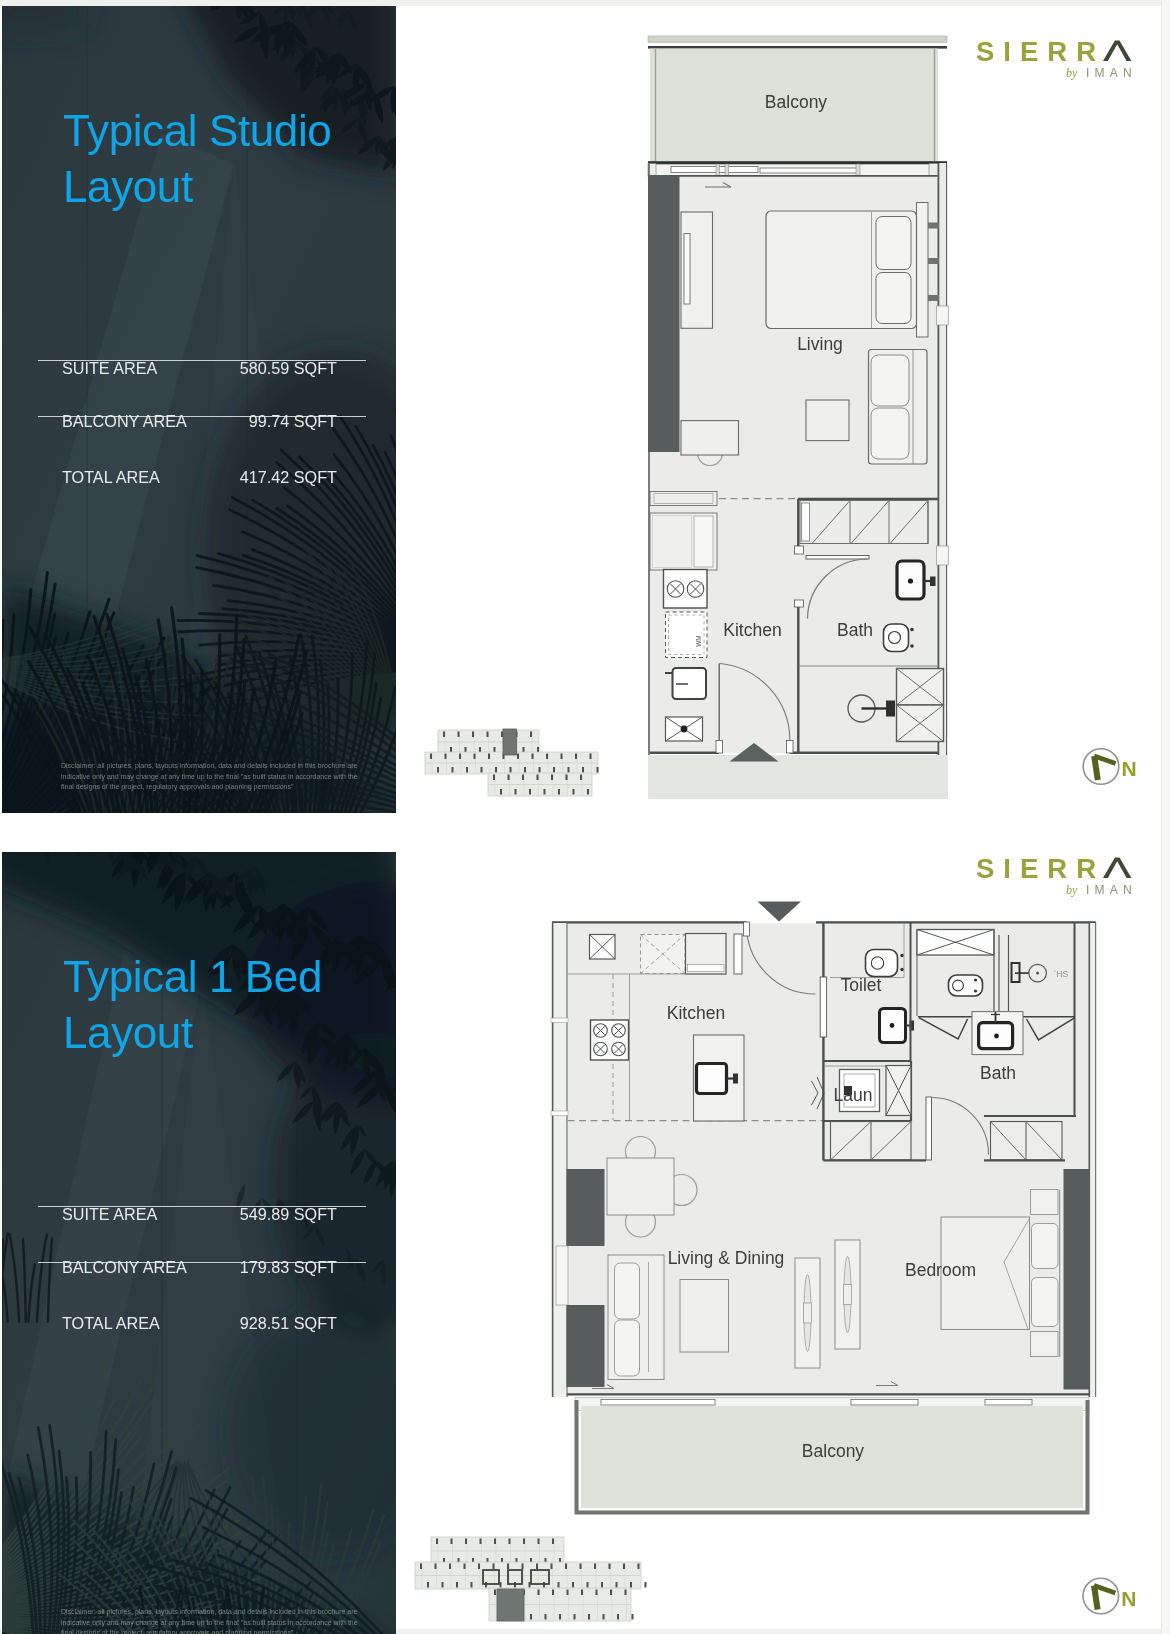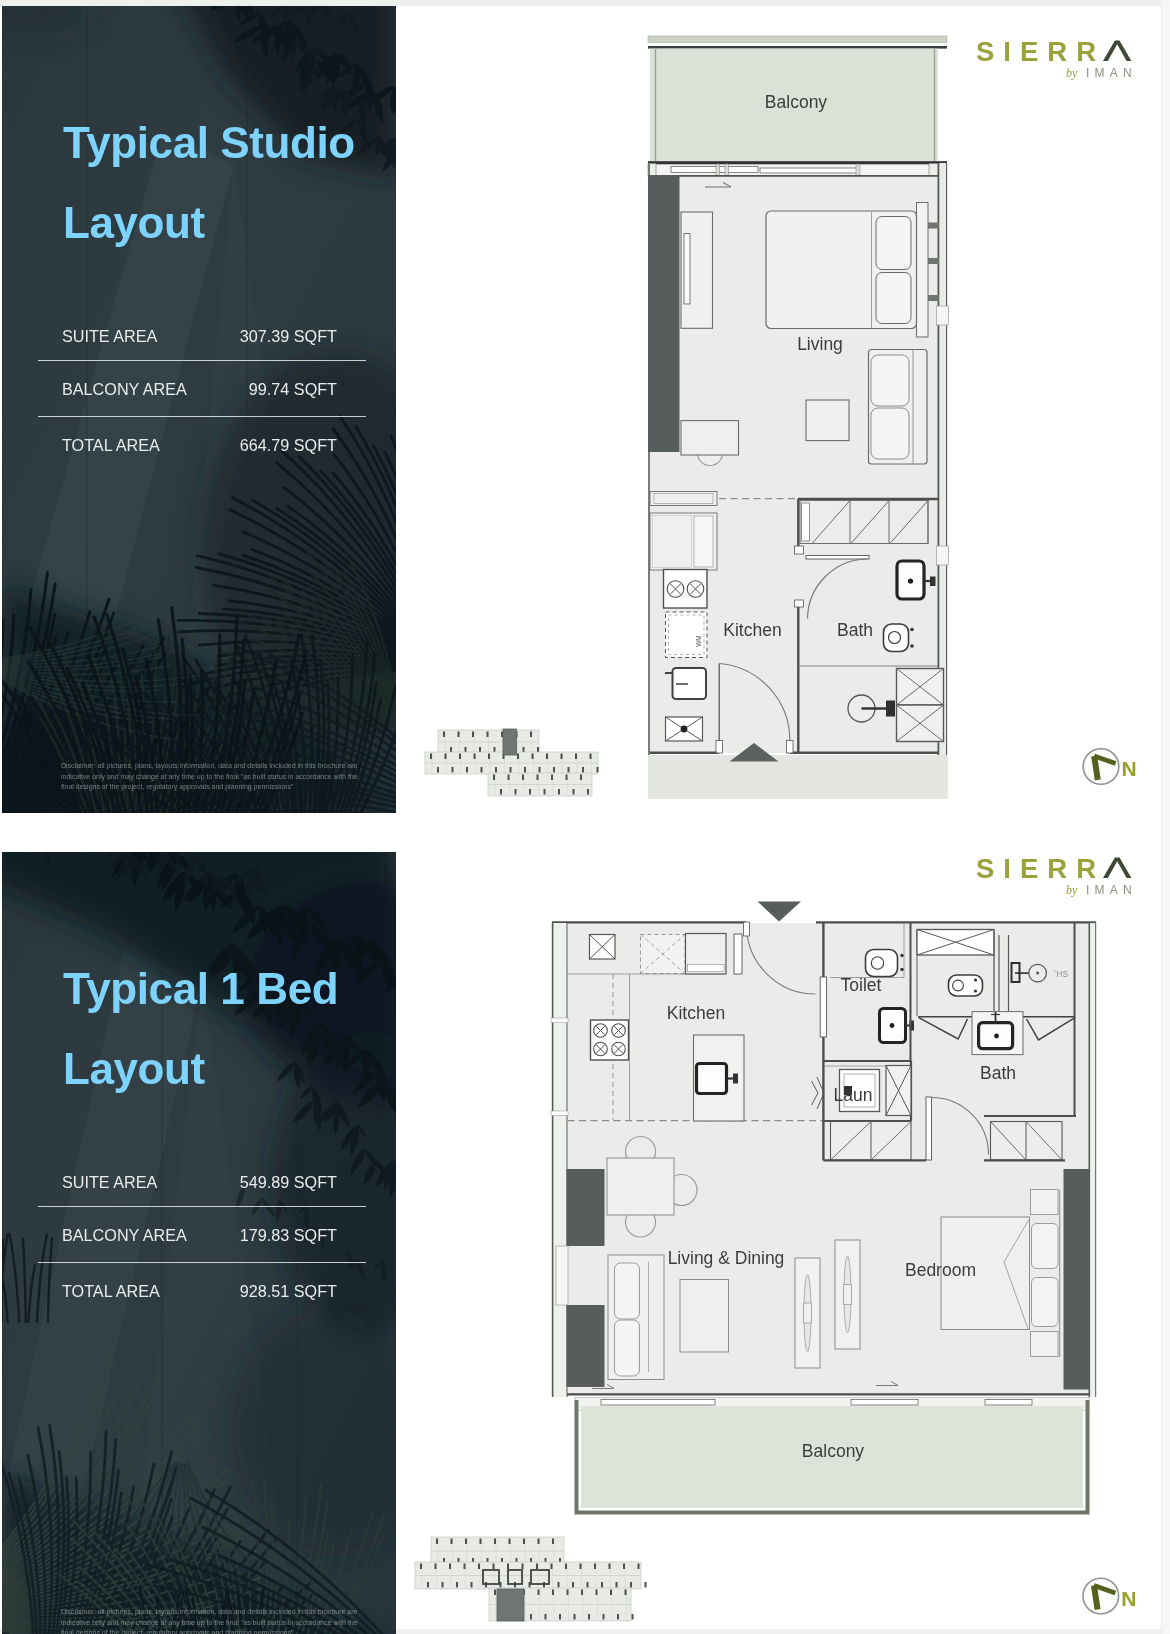--- a/index.html
+++ b/index.html
@@ -1,22 +1,22 @@
 <!DOCTYPE html>
 <html><head><meta charset="utf-8"><style>
 html,body{margin:0;padding:0;}
 body{width:1170px;height:1634px;background:#fff;font-family:"Liberation Sans",sans-serif;}
 .page{position:relative;width:1170px;height:1634px;overflow:hidden;background:#fff;}
 .strip{position:absolute;left:0;width:1170px;background:#eef0ed;}
 .sb{position:absolute;left:2px;width:394px;height:807px;overflow:hidden;background:#2c3a40;}
 .sbbg{position:absolute;left:0;top:0;}
-.sbtitle{position:absolute;left:61px;top:97px;font-size:44px;line-height:80px;color:#7dd3fc;
-  letter-spacing:-0.4px;font-weight:700;}
+.sbtitle{position:absolute;left:61px;top:97px;font-size:44px;line-height:56px;color:#0ea5e9;
+  letter-spacing:-0.4px;font-weight:400;}
 .sbrow{position:absolute;left:60px;width:275px;height:20px;display:flex;
-  justify-content:space-between;align-items:center;font-size:16.2px;letter-spacing:0;color:#e9ece9;}
+  justify-content:space-between;align-items:center;font-size:16.2px;letter-spacing:0;color:#e9ece9;margin-top:32px;}
 .sbsep{position:absolute;left:36px;width:328px;height:1px;background:rgba(230,236,234,0.85);}
 .sbdisc{position:absolute;left:59px;top:755px;width:298px;font-size:7px;line-height:1.5;
   color:rgba(200,208,204,0.55);}
 </style></head><body>
 <div class="page">
 <div class="strip" style="top:0;height:6px"></div>
     <div class="strip" style="top:1629px;height:5px;background:#f0f1ef"></div>
     <div style="position:absolute;left:1161px;top:0;width:9px;height:1634px;background:#f6f7f5;border-left:1px solid #eaecea"></div>
     <div class="sb" style="top:6px">
       <svg class="sbbg" width="394" height="807" viewBox="0 0 394 807">
@@ -52,29 +52,29 @@
         <path d="M102.5,886.5Q79.5,769.7 16.8,674.3M103.8,887.7Q86.7,778.9 32.2,688.5M104.2,886.7Q90.9,772.6 37.8,676.1M104.4,884.4Q94.5,756.9 39.6,647.3M105.0,883.2Q99.8,749.3 46.9,632.3M106.1,884.3Q106.2,758.2 60.7,646.1M107.2,886.2Q111.7,772.9 74.8,670.6M108.0,886.6Q116.7,776.4 84.6,675.3M108.6,884.8Q122.8,764.8 92.1,652.9M109.3,882.9Q130.1,752.1 101.2,628.4M110.2,883.0Q135.9,753.8 112.0,629.7M110.9,885.0Q138.9,768.7 121.6,655.2M111.6,886.6Q141.5,780.5 129.7,675.5M112.4,886.0Q147.7,777.2 139.8,667.8M113.5,884.0Q157.5,764.6 153.4,642.6M114.5,883.1Q165.7,759.3 166.5,630.8M115.1,884.4Q168.1,769.4 173.5,648.0M115.3,886.7Q166.9,785.2 176.1,676.4M115.8,887.5Q169.7,791.1 182.7,686.0M117.1,886.2Q179.9,783.5 198.5,669.6M118.6,884.6Q191.9,774.7 217.2,650.6M119.4,885.0Q196.9,778.1 227.0,655.1M119.2,887.1Q193.6,792.6 225.4,681.8M119.1,889.0Q190.7,804.9 223.9,704.4M120.0,888.8Q197.2,805.0 235.5,702.7M121.9,887.4Q211.3,797.7 258.4,685.6M123.3,886.9Q221.5,795.8 275.8,679.4M123.3,888.4Q219.8,805.5 275.7,697.1M122.5,890.5Q212.1,819.6 266.1,724.1M122.6,891.5Q211.6,826.5 267.2,736.6M124.2,890.9Q223.6,824.1 287.8,728.9M126.2,890.1Q238.4,821.0 313.1,719.0M126.9,890.7Q242.2,825.7 321.2,726.3M125.9,892.6Q233.4,837.4 309.0,749.5" stroke="#1b2a25" stroke-width="2.6" fill="none" opacity="0.85" stroke-linecap="round"></path>
         <path d="M279.2,902.7Q200.3,812.4 97.6,760.7M278.0,900.6Q194.3,797.2 82.6,735.5M277.9,899.4Q194.9,788.3 81.0,719.6M279.5,899.7Q205.5,792.3 100.9,723.6M281.5,900.7Q218.6,801.4 126.8,735.9M282.5,900.6Q225.0,801.6 138.1,734.6M282.0,898.8Q223.6,788.8 132.0,712.2M281.4,896.7Q222.0,773.7 124.8,685.9M282.0,896.1Q227.2,770.3 133.1,678.5M283.8,897.2Q238.1,780.2 155.1,692.9M285.4,898.4Q247.7,789.9 175.1,707.2M285.9,897.7Q251.8,786.0 181.2,699.1M285.7,895.5Q252.7,770.4 178.2,671.2M285.8,893.7Q255.7,758.6 180.0,649.4M286.9,894.1Q262.8,762.3 193.7,654.0M288.4,895.9Q271.3,776.2 212.8,676.2M289.5,896.8Q277.7,783.6 226.3,687.3M289.9,895.5Q282.0,775.1 231.4,671.0M290.2,893.2Q286.6,759.4 235.0,641.9M290.9,892.2Q292.4,753.7 243.7,630.0M292.0,893.5Q298.4,764.1 257.3,646.8M293.0,895.5Q303.3,779.0 270.3,671.8M293.8,895.9Q308.3,782.1 279.9,675.8M294.5,894.0Q315.1,770.4 288.6,653.1M295.3,892.1Q323.0,757.9 299.0,628.6M296.2,892.2Q328.9,759.4 310.0,629.7M296.9,894.2Q331.4,774.3 318.6,655.4M297.5,896.0Q333.3,787.3 325.8,677.7M298.3,895.6Q339.3,785.6 335.9,673.1M299.5,893.7Q349.6,773.5 350.6,648.6M300.6,892.5Q358.9,766.7 365.1,633.9M301.2,893.6Q361.8,774.9 372.7,647.5M301.3,895.9Q360.0,791.1 374.2,676.9M301.7,897.2Q361.1,800.1 378.7,692.4M302.9,896.3Q370.1,795.2 393.3,681.0M304.5,894.6Q383.2,785.6 413.8,660.3" stroke="#0d171c" stroke-width="2.8" fill="none" opacity="0.9" stroke-linecap="round"></path>
         <path d="M479.7,842.7Q345.9,894.5 245.8,988.8M477.2,842.9Q328.7,893.3 215.0,991.8M477.2,841.7Q329.8,884.9 214.5,976.5M479.1,839.6Q345.4,872.8 238.6,950.5M480.0,838.2Q353.1,864.1 249.7,932.9M478.1,837.9Q340.5,860.0 226.3,929.3M475.3,837.8Q321.7,855.8 191.7,927.3M474.8,836.8Q319.2,848.4 185.1,915.0M476.9,835.2Q335.3,839.8 211.1,895.0M478.6,833.9Q348.8,832.6 233.0,878.4M477.5,833.1Q342.1,826.1 219.2,868.8M474.8,832.4Q323.8,818.2 184.5,860.1M473.7,831.4Q317.6,810.0 171.2,847.4M475.6,830.3Q332.1,804.4 195.3,833.3M478.0,829.3Q349.8,800.6 225.6,821.4M477.9,828.4Q349.8,793.9 223.6,809.7M475.4,827.1Q334.3,782.8 192.9,794.4M473.9,825.9Q325.5,772.2 174.2,778.2M475.5,825.0Q336.9,768.2 193.2,767.9M478.3,824.6Q356.6,768.7 228.2,762.9M479.1,823.9Q362.9,764.4 238.2,753.6M477.2,822.3Q352.0,751.4 215.2,733.7M475.5,820.5Q342.3,737.5 193.9,711.9M476.5,819.8Q350.0,733.3 206.4,702.2M479.4,820.0Q369.3,737.8 241.9,704.5M480.9,819.7Q380.5,737.9 261.7,701.5M479.9,818.0Q375.4,725.2 249.0,680.6M478.3,815.8Q366.8,708.1 228.9,652.8M478.8,814.8Q371.4,701.9 235.1,640.5M481.4,815.5Q388.4,709.1 267.4,648.3" stroke="#101b20" stroke-width="2.8" fill="none" opacity="0.85" stroke-linecap="round"></path>
         <path d="M-13.3,654.6Q90.7,641.5 178.4,592.3M-12.5,655.2Q95.5,646.4 188.3,599.6M-14.7,656.5Q79.2,653.1 161.3,616.1M-14.7,657.2Q78.4,657.9 161.3,624.9M-12.2,657.5Q95.4,663.1 193.0,629.2M-12.4,658.4Q93.0,668.5 190.2,639.4M-14.7,659.3Q75.9,672.1 161.1,650.7M-13.9,659.9Q80.5,677.6 170.7,659.1M-11.7,660.7Q95.0,685.6 198.7,669.1M-12.9,661.4Q85.8,689.1 183.5,677.9M-15.0,661.9Q70.8,690.1 157.3,684.1M-13.6,662.9Q79.6,698.1 175.1,695.7M-12.0,664.0Q89.1,707.4 194.6,709.4M-14.0,664.3Q75.0,707.3 169.6,713.2M-15.6,664.5Q64.1,707.5 150.4,716.8M-13.8,665.9Q74.8,718.8 172.7,733.8" stroke="#2c3c37" stroke-width="1.9" fill="none" opacity="0.5" stroke-linecap="round"></path>
         <path d="M135.4,962.5Q80.3,784.1 -33.1,645.7M137.0,963.5Q90.6,793.1 -12.2,658.5M139.2,965.9Q102.9,812.2 15.0,688.8M140.2,966.1Q109.8,814.7 28.0,691.2M140.1,963.3Q112.2,795.1 26.5,655.8M140.2,960.5Q116.0,776.4 27.9,621.6M141.5,961.0Q123.9,781.2 43.3,627.8M143.2,963.8Q132.9,802.2 65.4,662.5M144.4,965.0Q139.9,811.9 80.4,677.6M144.9,962.8Q145.5,797.1 86.2,649.8M145.4,959.7Q152.3,776.3 92.1,611.0M146.4,959.5Q159.5,776.0 104.8,608.3M147.7,962.3Q165.1,796.7 120.7,643.4M148.7,964.4Q169.9,812.6 133.8,670.1M149.5,963.1Q177.2,804.3 144.3,653.3M150.5,959.9Q187.3,783.6 156.3,613.8M151.6,959.0Q195.7,778.3 169.6,601.9M152.4,961.5Q198.7,796.5 180.1,633.2M153.0,964.3Q199.8,816.7 188.1,668.8M154.0,964.0Q206.6,815.7 199.7,664.9M155.4,961.1Q219.7,797.5 217.7,628.9M156.8,959.5Q230.9,788.3 234.8,609.3M157.4,961.5Q232.7,802.3 242.0,633.7M157.4,964.7Q229.6,824.6 243.1,674.1M158.1,965.5Q233.6,830.4 251.7,683.2M159.9,963.2Q248.3,816.7 273.9,654.7M161.7,961.2Q263.1,805.4 296.8,630.4M162.3,962.5Q265.7,814.8 304.1,646.2M161.9,965.8Q258.8,836.7 298.2,687.0M162.0,967.4Q258.1,848.0 300.3,707.3" stroke="#0b1418" stroke-width="3.2" fill="none" opacity="0.9" stroke-linecap="round"></path>
         <path d="M240.4,812.0Q240.8,786.5 241.8,769.4M244.0,812.0Q241.7,772.4 236.4,746.0M254.3,812.0Q251.5,776.2 244.8,752.4M263.9,812.0Q263.1,786.5 261.1,769.6M266.9,812.0Q268.9,772.6 273.5,746.3M272.4,812.0Q275.3,775.9 282.3,751.9M283.8,812.0Q285.0,786.6 287.9,769.7M291.2,812.0Q289.5,772.8 285.7,746.7M293.7,812.0Q290.7,775.7 283.7,751.5M301.4,812.0Q299.8,786.7 296.1,769.8M312.7,812.0Q314.0,773.0 316.9,747.0M317.9,812.0Q320.8,775.4 327.8,751.0M321.0,812.0Q323.0,786.7 327.5,769.8M330.9,812.0Q330.0,773.2 328.0,747.4" stroke="#0e181d" stroke-width="2.4" fill="none" opacity="0.85" stroke-linecap="round"></path>
       </svg>
       <div class="sbtitle">Typical Studio<br>Layout</div>
       <div class="sbrow" style="top:320px">
         <span>SUITE AREA</span>
-        <span>307.39 SQFT</span>
+        <span>580.59 SQFT</span>
       </div>
       <div class="sbrow" style="top:373px">
         <span>BALCONY AREA</span>
         <span>99.74 SQFT</span>
       </div>
       <div class="sbrow" style="top:429px">
         <span>TOTAL AREA</span>
-        <span>664.79 SQFT</span>
+        <span>417.42 SQFT</span>
       </div>
       <div class="sbsep" style="top:354px"></div>
       <div class="sbsep" style="top:409.6px"></div>
       <div class="sbdisc">Disclaimer: all pictures, plans, layouts information, data and details included in this brochure are indicative only and may change at any time up to the final "as built status in accordance with the final designs of the project, regulatory approvals and planning permissions"</div>
     </div>
     <div class="sb" style="top:852px">
       <svg class="sbbg" width="394" height="807" viewBox="0 0 394 807">
         <defs>
           <linearGradient id="sbg2" x1="0" y1="0" x2="1" y2="1">
 <stop offset="0" stop-color="#2a373d"></stop>

